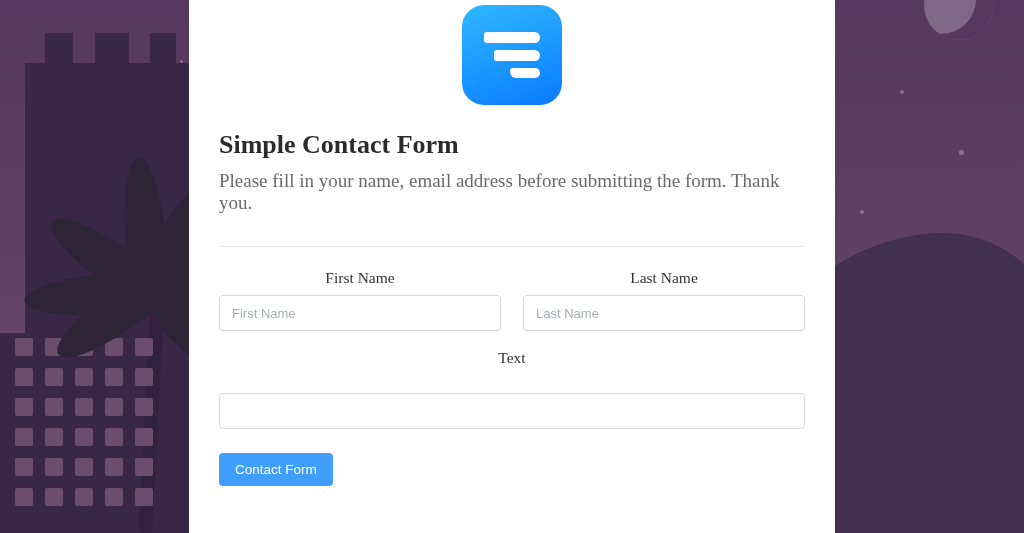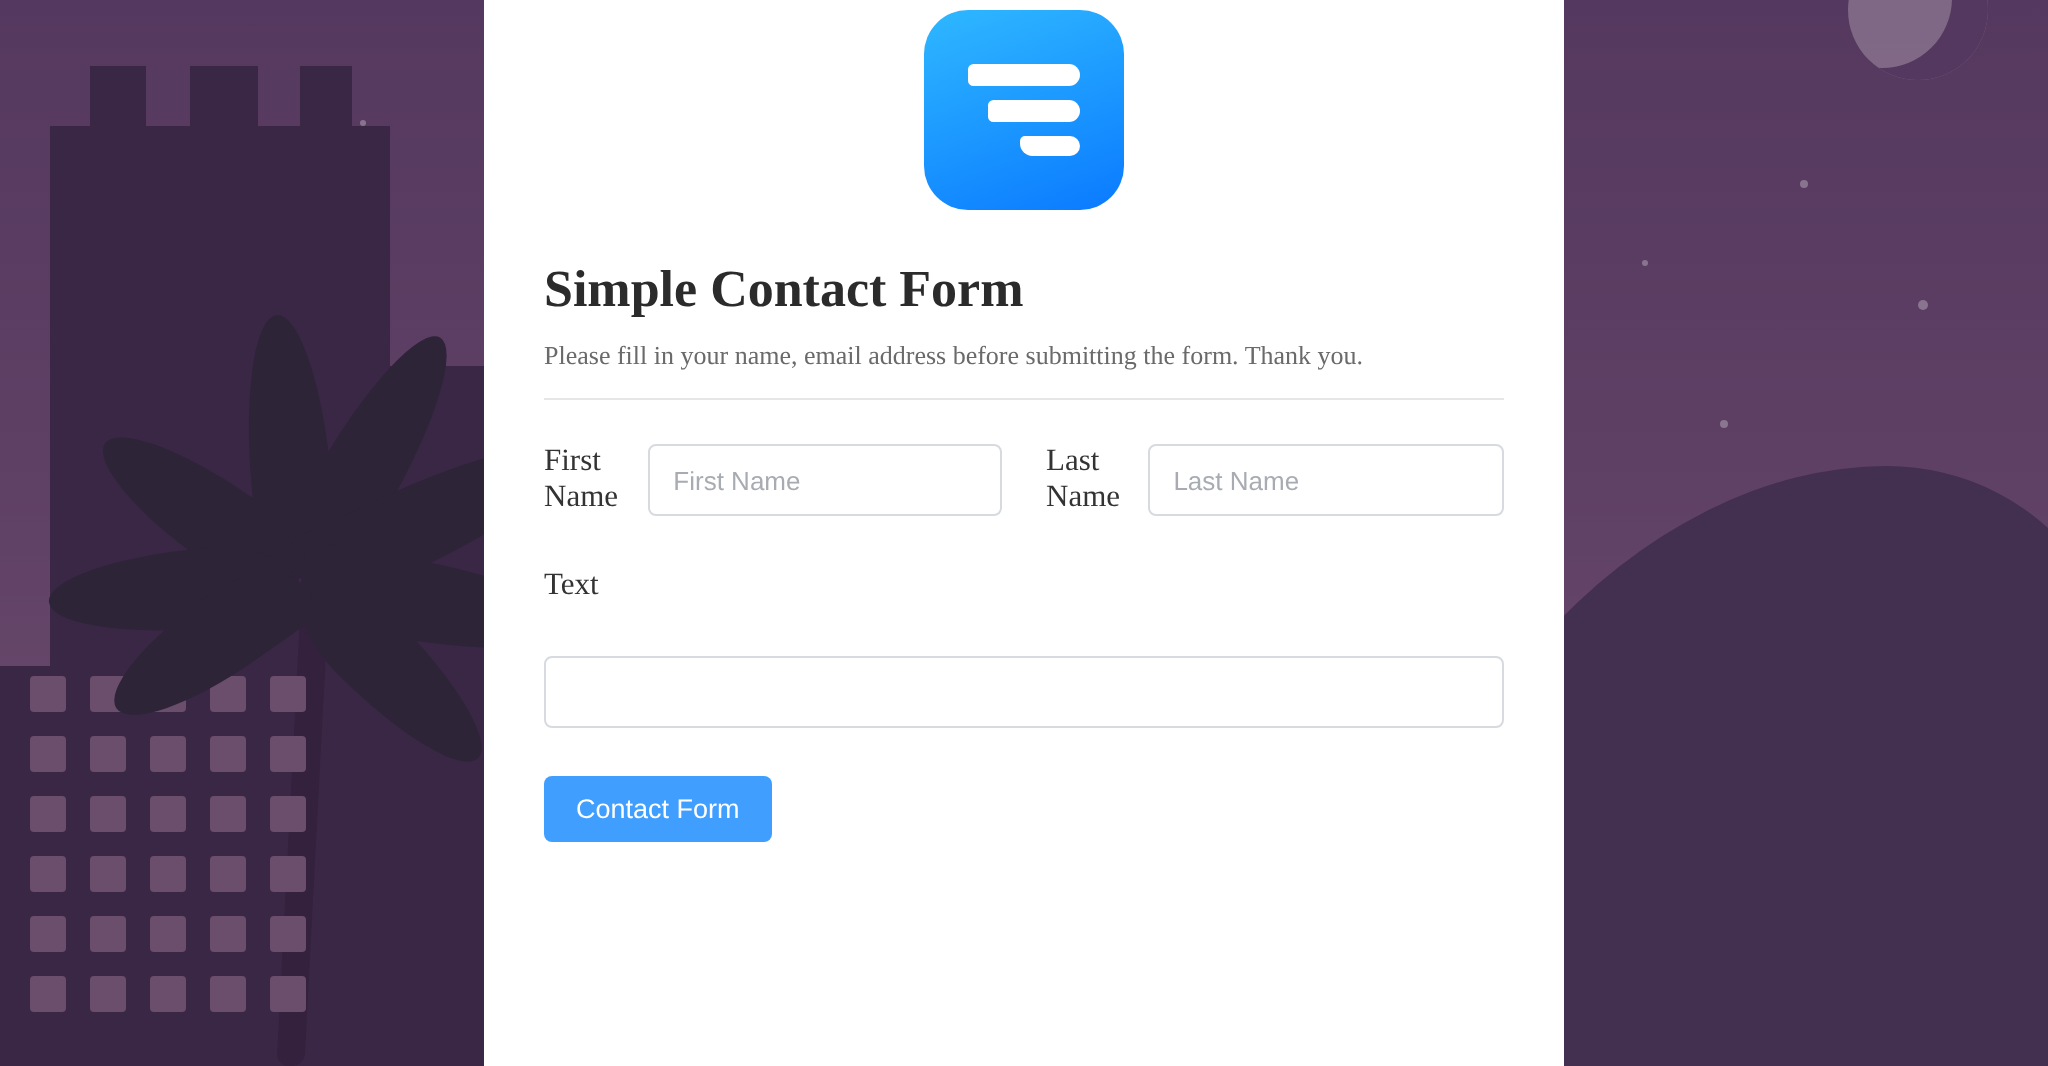--- a/index.html
+++ b/index.html
@@ -124,21 +124,21 @@
       height: 40px;
       background: #2e2438;
       border-radius: 0 100% 100% 60% / 0 80% 80% 100%;
       transform-origin: left center;
     }
 
     
     .card {
       position: relative;
       z-index: 10;
-      width: 540px;
+      width: 646px;
       margin: 0 auto;
       background: #fff;
       height: 100%;
       padding: 0 30px 30px;
     }
 
     .logo-wrap {
       display: flex;
       justify-content: center;
       padding-top: 5px;
@@ -167,42 +167,43 @@
 
     .title {
       font-size: 26px;
       font-weight: 700;
       color: #2b2b2b;
       font-family: Georgia, serif;
       margin-bottom: 10px;
     }
 
     .desc {
-      font-size: 13px;
+      font-size: 19px;
       color: #6a6a6a;
       font-family: Georgia, serif;
-      margin-bottom: 13px;
+      margin-bottom: 32px;
     }
 
     .divider {
       border: none;
       border-top: 1px solid #e6e6e6;
       margin-bottom: 22px;
     }
 
     .row {
       display: flex;
       gap: 22px;
       margin-bottom: 18px;
     }
 
     .field {
       flex: 1;
       display: flex;
-      flex-direction: row;
+      flex-direction: column;
+      align-items: center;
     }
 
     .field-label {
       font-size: 15.5px;
       color: #333;
       margin-bottom: 8px;
       font-family: Georgia, serif;
       display: flex;
       align-items: center;
       gap: 5px;

